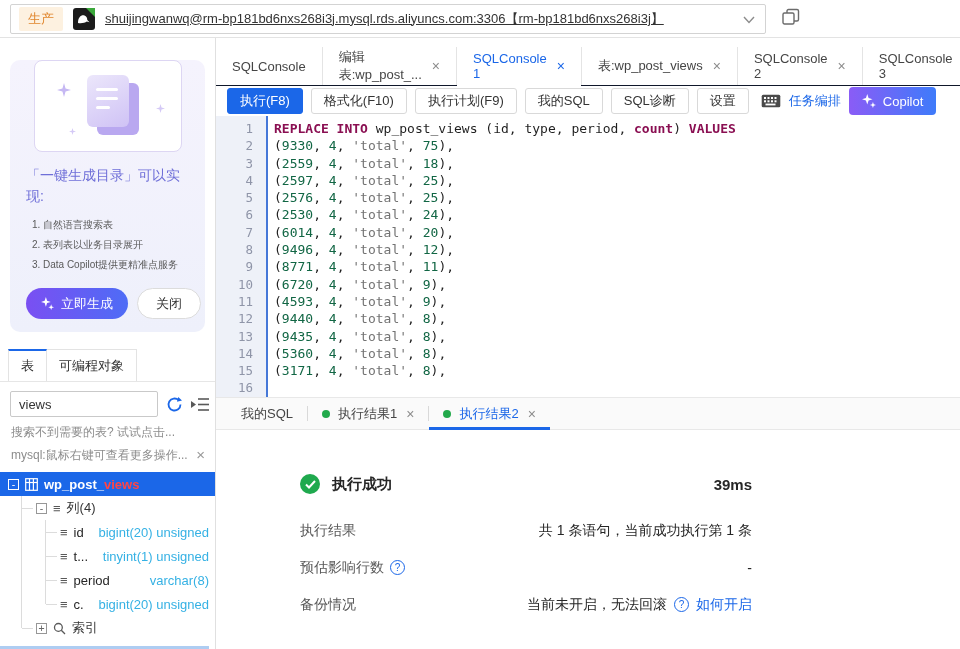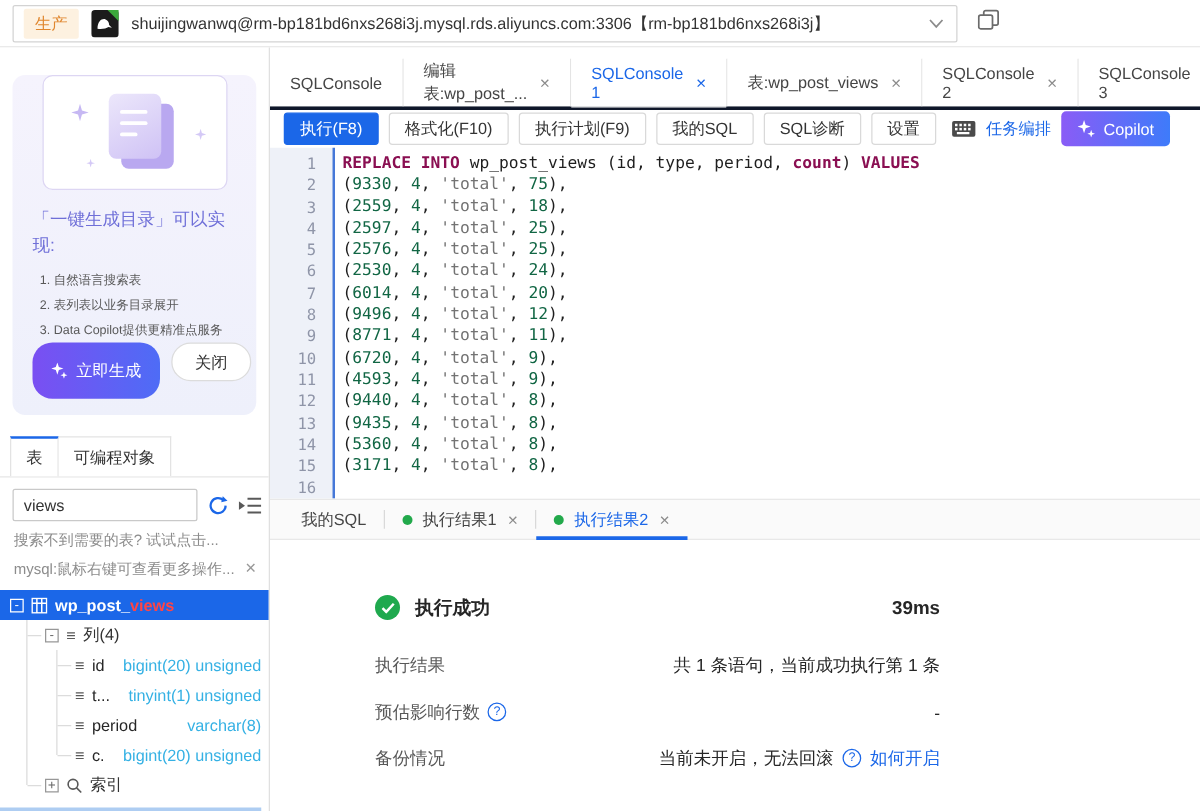--- a/index.html
+++ b/index.html
@@ -4,39 +4,39 @@
 <style>
   * { box-sizing: border-box; margin: 0; padding: 0; }
   html,body { width:960px; height:649px; overflow:hidden; background:#fff;
     font-family:"Liberation Sans","DejaVu Sans",sans-serif; color:#333; }
 
   
   .topbar { height:38px; border-bottom:1px solid #e3e3e3; display:flex; align-items:center; padding:0 10px; background:#fff; }
   .conn-select { width:756px; height:30px; border:1px solid #d3d3d3; border-radius:2px; display:flex; align-items:center; padding:0 10px 0 8px; background:#fff; }
   .env-badge { background:#fdf1e0; color:#e0862d; font-size:13px; padding:3px 9px; border-radius:2px; margin-right:10px; flex:none; }
   .mysql-icon { width:22px; height:22px; margin-right:10px; flex:none; }
-  .conn-text { font-size:13px; color:#333; flex:1; white-space:nowrap; overflow:hidden; }
+  .conn-text { font-size:13px; color:#333; flex:1; white-space:nowrap; overflow:hidden;text-decoration:underline; }
   .chev { margin-left:8px; flex:none; }
   .copy-icon { margin-left:16px; }
 
   .app-body { display:flex; height:611px; }
 
   
   .sidebar { width:216px; border-right:1px solid #e0e0e0; position:relative; overflow:hidden; background:#fff; flex:none; }
   .promo-card { margin:22px 10px 0; height:272px; border-radius:10px; background:linear-gradient(180deg,#f5f3fd 0%,#eef0fb 100%); position:relative; }
   .illus { margin:15px auto 0; width:148px; height:92px; background:#fff; border:1px solid #ddd6f3; border-radius:8px; position:relative; overflow:hidden; }
   .doc-back { position:absolute; left:62px; top:22px; width:42px; height:52px; background:#b9a8f0; border-radius:6px; }
   .doc-front { position:absolute; left:52px; top:14px; width:42px; height:52px; background:linear-gradient(150deg,#ece7fb,#cfc2f5); border-radius:6px; }
   .doc-front i { position:absolute; left:9px; width:22px; height:3px; background:#fff; border-radius:2px; }
   .doc-front i:nth-child(1){top:13px;} .doc-front i:nth-child(2){top:22px;} .doc-front i:nth-child(3){top:31px; width:14px;}
   .spark { position:absolute; }
   .promo-title { margin:13px 16px 0; font-size:14px; color:#6f6fd8; line-height:21px; }
   .promo-list { margin:8px 24px 0 16px; padding-left:17px; font-size:10px; color:#595959; line-height:20px; }
   .promo-btns { position:absolute; left:16px; bottom:13px; display:flex; gap:9px; }
-  .gen-btn { height:45px; border-radius:16px; padding:0 15px; border:none; background:linear-gradient(90deg,#7a4ff2,#4e6cf6); color:#fff; font-size:13px; display:flex; align-items:center; gap:7px; cursor:pointer; }
+  .gen-btn { height:31px; border-radius:16px; padding:0 15px; border:none; background:linear-gradient(90deg,#7a4ff2,#4e6cf6); color:#fff; font-size:13px; display:flex; align-items:center; gap:7px; cursor:pointer; }
   .close-btn { height:31px; border-radius:16px; padding:0 18px; background:#fff; border:1px solid #dcdcdc; font-size:13px; color:#333; cursor:pointer; }
 
   .side-tabbar { display:flex; margin-top:17px; padding-left:8px; border-bottom:1px solid #e6e6e6; height:33px; align-items:stretch; }
   .side-tab { border:1px solid #e3e3e3; border-bottom:none; padding:0 12px; display:flex; align-items:center; font-size:13px; background:#fff; cursor:pointer; }
   .side-tab.active { border-top:2px solid #1b67e8; }
   .side-tab:not(.active){ border-left:none; }
 
   .search-row { display:flex; align-items:center; padding:9px 6px 0 10px; }
   .search-input { flex:1; height:26px; border:1px solid #c9c9c9; border-radius:2px; padding:0 8px; font-size:13px; color:#333; min-width:0; outline:none; }
   .icon-btn { margin-left:8px; flex:none; display:flex; cursor:pointer; }
@@ -60,21 +60,21 @@
   .tree-ico { margin-right:6px; display:flex; flex:none; }
   .cols-glyph { margin-right:6px; color:#595959; font-size:13px; flex:none; }
   .tname { font-weight:bold; }
   .match { color:#ff4545; }
   .col-name { color:#262626; }
   .col-type { margin-left:auto; color:#35b1e4; }
   .side-bottom-bar { position:absolute; bottom:0; left:0; width:209px; height:3px; background:#aecdf2; }
 
   
   .main { flex:1; display:flex; flex-direction:column; min-width:0; }
-  .editor-tabbar { padding-top:9px; display:flex; border-bottom:3px solid #0f172a; background:#fff; }
+  .editor-tabbar { padding-top:9px; display:flex; border-bottom:1px solid #0f172a; background:#fff; }
   .etab { height:38px; display:flex; align-items:center; padding:0 16px; font-size:13px; color:#454545; border-right:1px solid #e4e4e4; cursor:pointer; position:relative; background:#fff; }
   .etab.active { color:#1b67e8; }
   .etab.active::after { content:""; position:absolute; left:0; right:0; bottom:-1px; height:1px; background:#fff; }
   .etab-close { margin-left:10px; color:#8c8c8c; font-size:14px; }
   .etab.active .etab-close { color:#1b67e8; }
 
   .toolbar { height:30px; display:flex; align-items:center; gap:8px; padding-left:11px; background:#fff; }
   .tbtn { height:26px; padding:0 12px; border:1px solid #d9d9d9; border-radius:3px; background:#fff; font-size:13px; color:#333; cursor:pointer; display:flex; align-items:center; }
   .tbtn.primary { background:#1b67e8; border-color:#1b67e8; color:#fff; }
   .kbd-icon { margin-left:4px; display:flex; cursor:pointer; }

